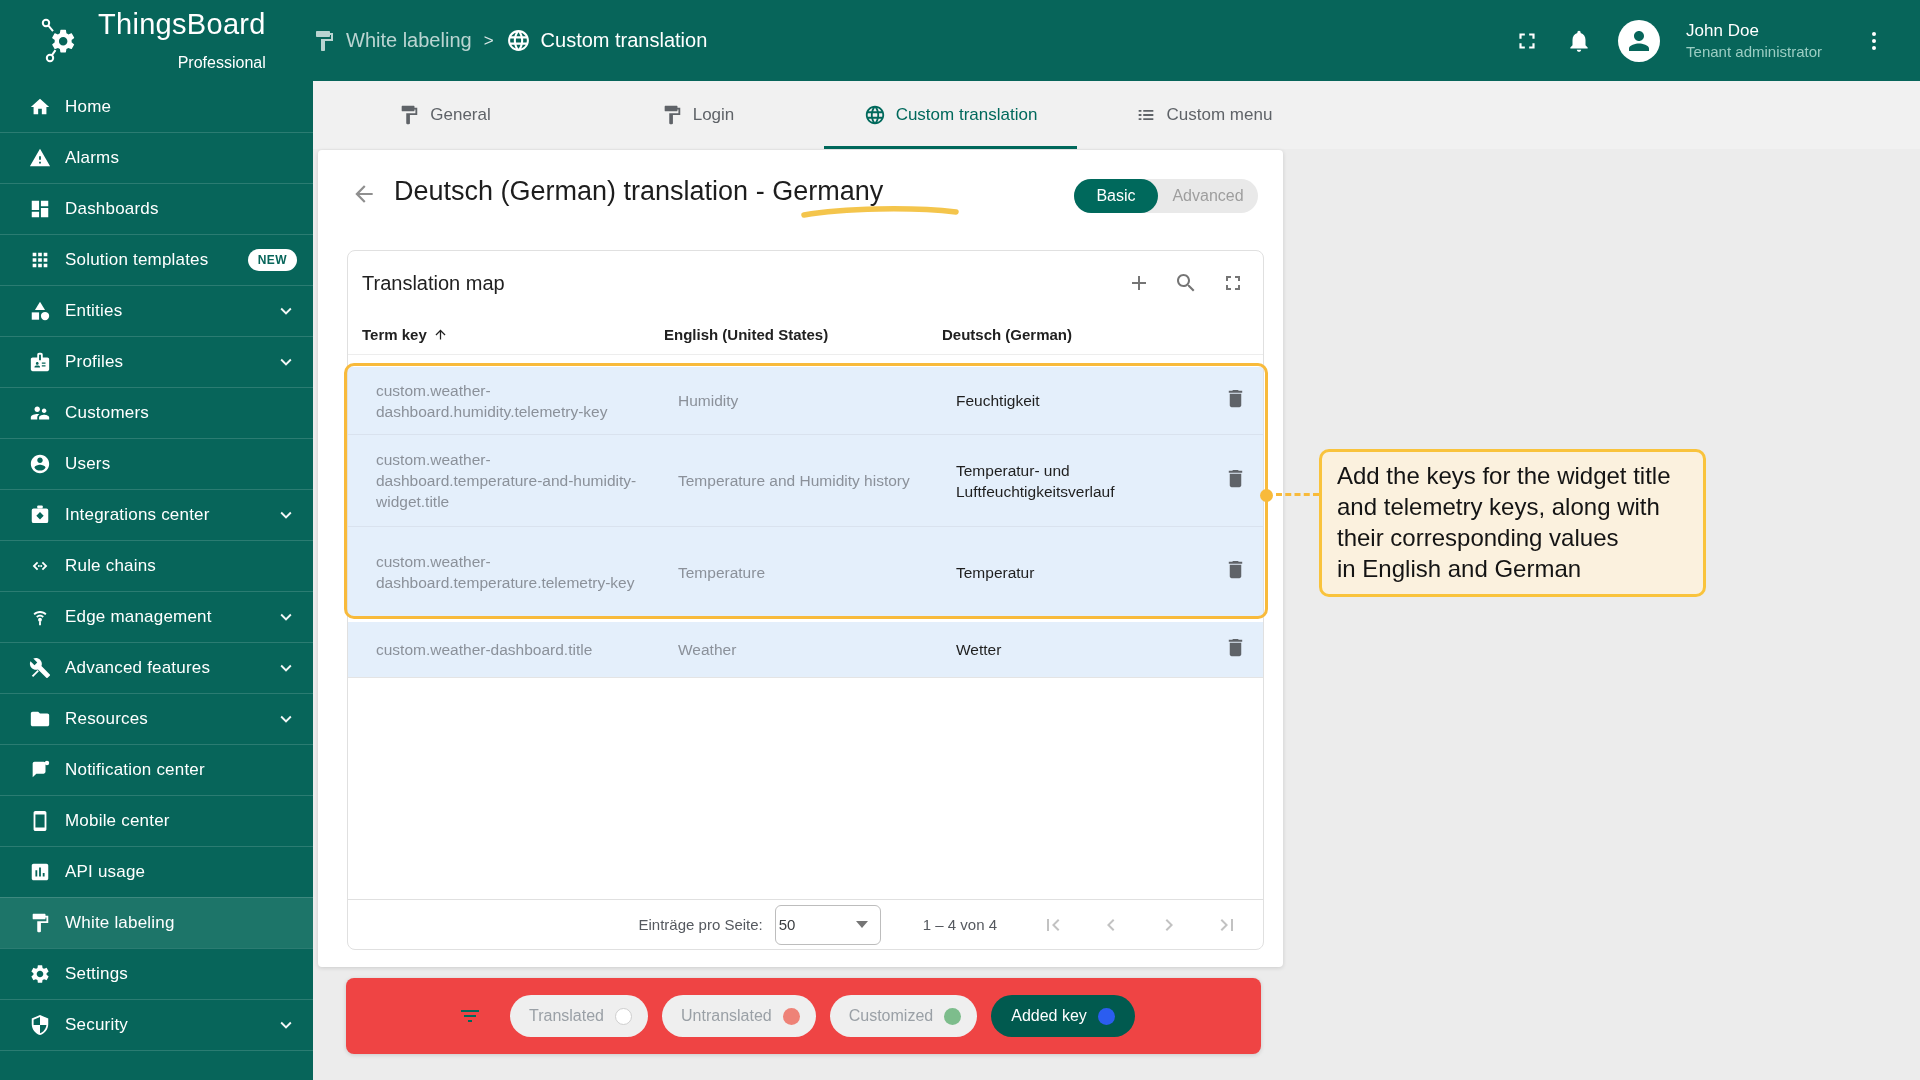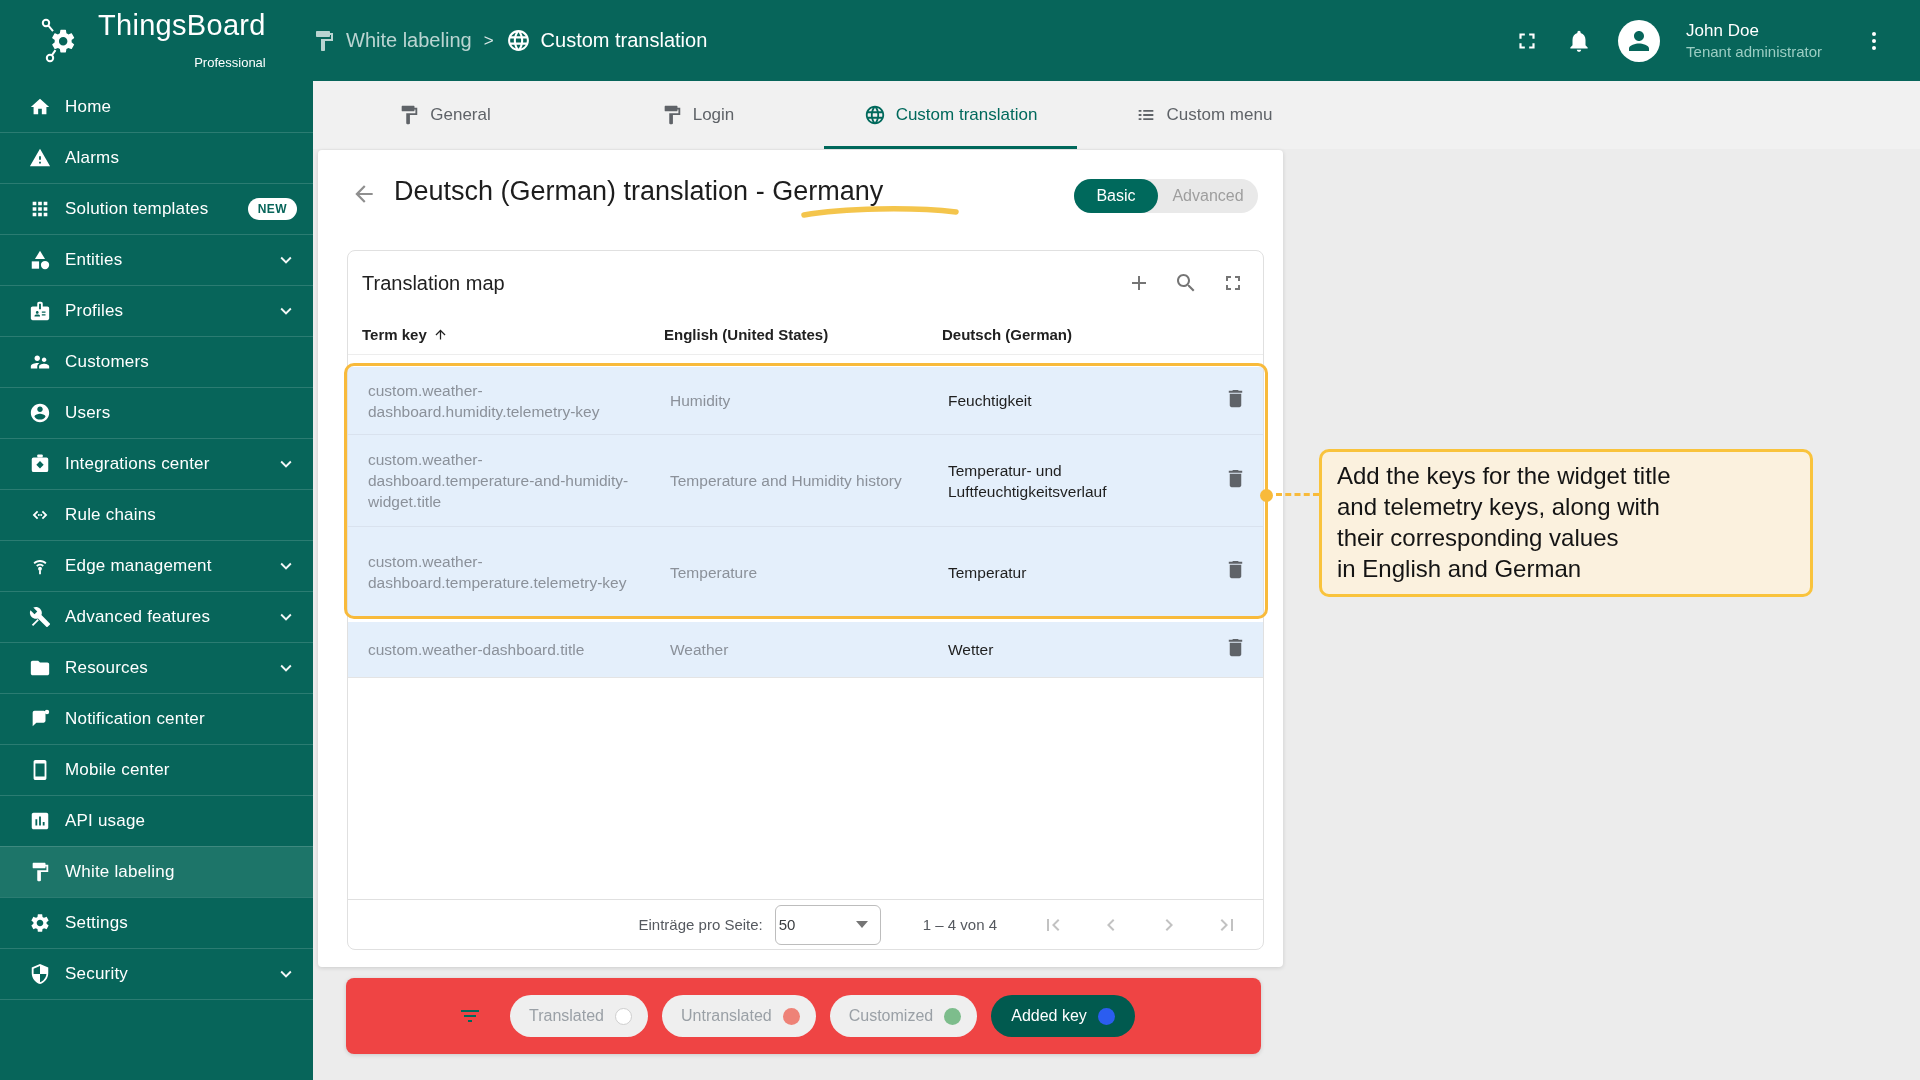--- a/index.html
+++ b/index.html
@@ -11,21 +11,21 @@
     overflow: hidden;
     color: #212121;
   }
   svg { display:block; }
   button { font-family inherit; background:none; border:none; cursor:pointer; }
 
   
   .hdr { position:absolute; left:0; top:0; width:1920px; height:81px; background:#07655a; display:flex; align-items:center; z-index:6; }
   .logo { display:flex; align-items:center; gap:10px; padding-left:36px; width:268px; }
   .logo-name { color:#fff; font-size:29px; font-weight:500; letter-spacing:.3px; line-height:28px; }
-  .logo-sub { color:#fff; font-size:13px; text-align:right; margin-top:16px; }
+  .logo-sub { color:#fff; font-size:16px; text-align:right; margin-top:16px; }
   .crumbs { display:flex; align-items:center; gap:12px; margin-left:44px; color:rgba(255,255,255,.72); font-size:20px; }
   .crumb { display:flex; align-items:center; gap:10px; }
   .crumb-cur { color:#fff; }
   .crumb-sep { font-size:17px; color:rgba(255,255,255,.85); }
   .hdr-right { margin-left:auto; display:flex; align-items:center; gap:26px; padding-right:34px; color:#fff; }
   .avatar { width:42px; height:42px; border-radius:50%; background:#fff; display:flex; align-items:center; justify-content:center; }
   .uname { font-size:17px; color:#fff; line-height:22px; }
   .urole { font-size:15px; color:#9bcdc3; line-height:20px; }
   .hdr-ic { color:#fff; }
 
@@ -57,21 +57,21 @@
 
   
   .tbox { position:absolute; left:29px; top:100px; width:917px; height:700px; border:1px solid #e0e0e0; border-radius:8px; background:#fff; }
   .tbox-head { height:64px; display:flex; align-items:center; padding:0 18px 0 14px; }
   .tbox-title { font-size:20px; font-weight:500; color:#212121; }
   .tbox-actions { margin-left:auto; display:flex; gap:23px; color:#757575; }
   .tbox-actions button { color:#757575; }
   .cols { display:grid; grid-template-columns:302px 278px 245px 1fr; padding-left:14px; height:40px; align-items:center; font-size:15px; font-weight:700; color:#212121; border-bottom:1px solid #ededed; }
   .sort-col { display:flex; align-items:center; gap:6px; cursor:pointer; }
   .rows { margin-top:12px; }
-  .trow { display:grid; grid-template-columns:302px 278px 245px 1fr; padding-left:20px; background:#e4effb; align-items:center; color:#8b919a; font-size:15.5px; }
+  .trow { display:grid; grid-template-columns:302px 278px 245px 1fr; padding-left:28px; background:#e4effb; align-items:center; color:#8b919a; font-size:15.5px; }
   .trow .cell { padding-right:34px; line-height:21px; word-break:break-word; }
   .trow .de { color:#1f1f1f; }
   .trow .act { justify-self:end; padding-right:16px; }
   .r1 { height:67px; }
   .r2 { height:92px; border-top:1px solid #d9e2ee; }
   .r3 { height:91px; border-top:1px solid #d9e2ee; }
   .r4 { height:56px; margin-top:5px; border-bottom:1px solid #e4e4e4; }
   .trash { color:#5f6368; }
 
   
@@ -90,21 +90,21 @@
   .chip.c-translated .dot { background:#fff; border:1.5px solid #cfcfcf; }
   .chip.c-untranslated .dot { background:#ee8277; }
   .chip.c-customized .dot { background:#7dbd8c; }
   .chip.c-added { background:#015a4f; color:#fff; font-weight:500; padding:0 20px; }
   .chip.c-added .dot { background:#2b5df0; }
 
   
   .hl-rect { position:absolute; left:344px; top:363px; width:924px; height:256px; border:3px solid #f8ba3b; border-radius:10px; pointer-events:none; z-index:4; }
   .conn-dot { position:absolute; left:1260px; top:489px; width:13px; height:13px; border-radius:50%; background:#f8ba3b; z-index:4; }
   .conn-dash { position:absolute; left:1276px; top:493px; width:43px; border-top:3px dashed #f8ba3b; z-index:4; }
-  .callout { position:absolute; left:1319px; top:449px; width:494px; background:#fbf1de; border:3px solid #f9c33c; border-radius:10px; padding:8px 15px 10px; font-size:24px; line-height:31px; color:#141414; white-space:pre-line; z-index:4; }
+  .callout { position:absolute; left:1319px; top:449px; width:387px; background:#fbf1de; border:3px solid #f9c33c; border-radius:10px; padding:8px 15px 10px; font-size:24px; line-height:31px; color:#141414; white-space:pre-line; z-index:4; }
   .marker-underline { position:absolute; left:798px; top:203px; z-index:3; pointer-events:none; }
 </style>
 </head>
 <body>
 
 <svg width="0" height="0" style="position:absolute" aria-hidden="true">
   <defs>
     <symbol id="i-paint" viewBox="0 0 24 24">
         <path fill="currentColor" d="M18 4V3c0-.55-.45-1-1-1H5c-.55 0-1 .45-1 1v4c0 .55.45 1 1 1h12c.55 0 1-.45 1-1V6h1v4H9v11c0 .55.45 1 1 1h2c.55 0 1-.45 1-1v-9h8V4h-3z"></path>
       </symbol>
@@ -309,20 +309,28 @@
       </span>
     <span class="nav-lb">Home</span>
   </div>
   <div class="nav-item">
     <span class="nav-ic">
         <svg width="22" height="22">
           <use href="#i-warn"></use>
         </svg>
       </span>
     <span class="nav-lb">Alarms</span>
+  </div>
+  <div class="nav-item">
+    <span class="nav-ic">
+        <svg width="22" height="22">
+          <use href="#i-dash"></use>
+        </svg>
+      </span>
+    <span class="nav-lb">Dashboards</span>
   </div>
   <div class="nav-item">
     <span class="nav-ic">
         <svg width="22" height="22">
           <use href="#i-apps"></use>
         </svg>
       </span>
     <span class="nav-lb">Solution templates</span>
     <span class="nav-badge">NEW</span>
   </div>

